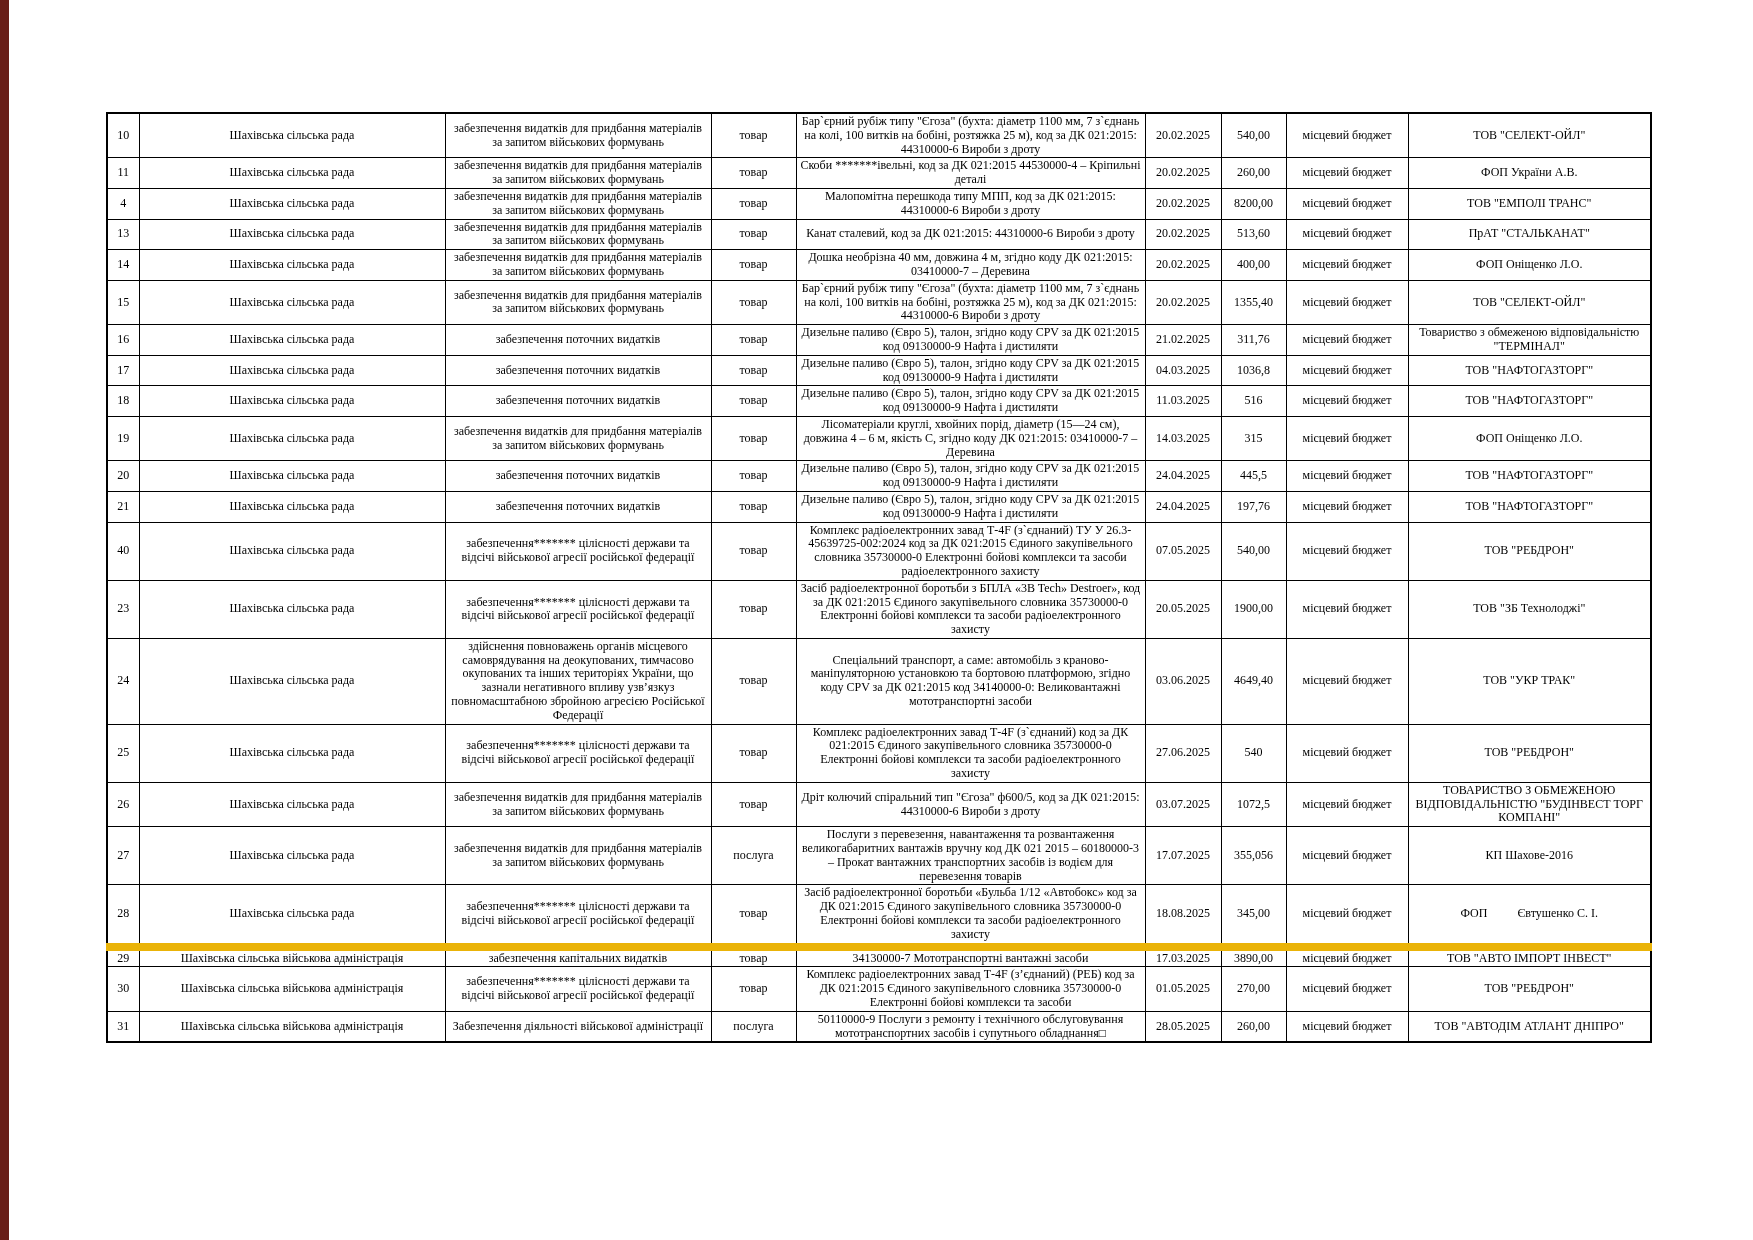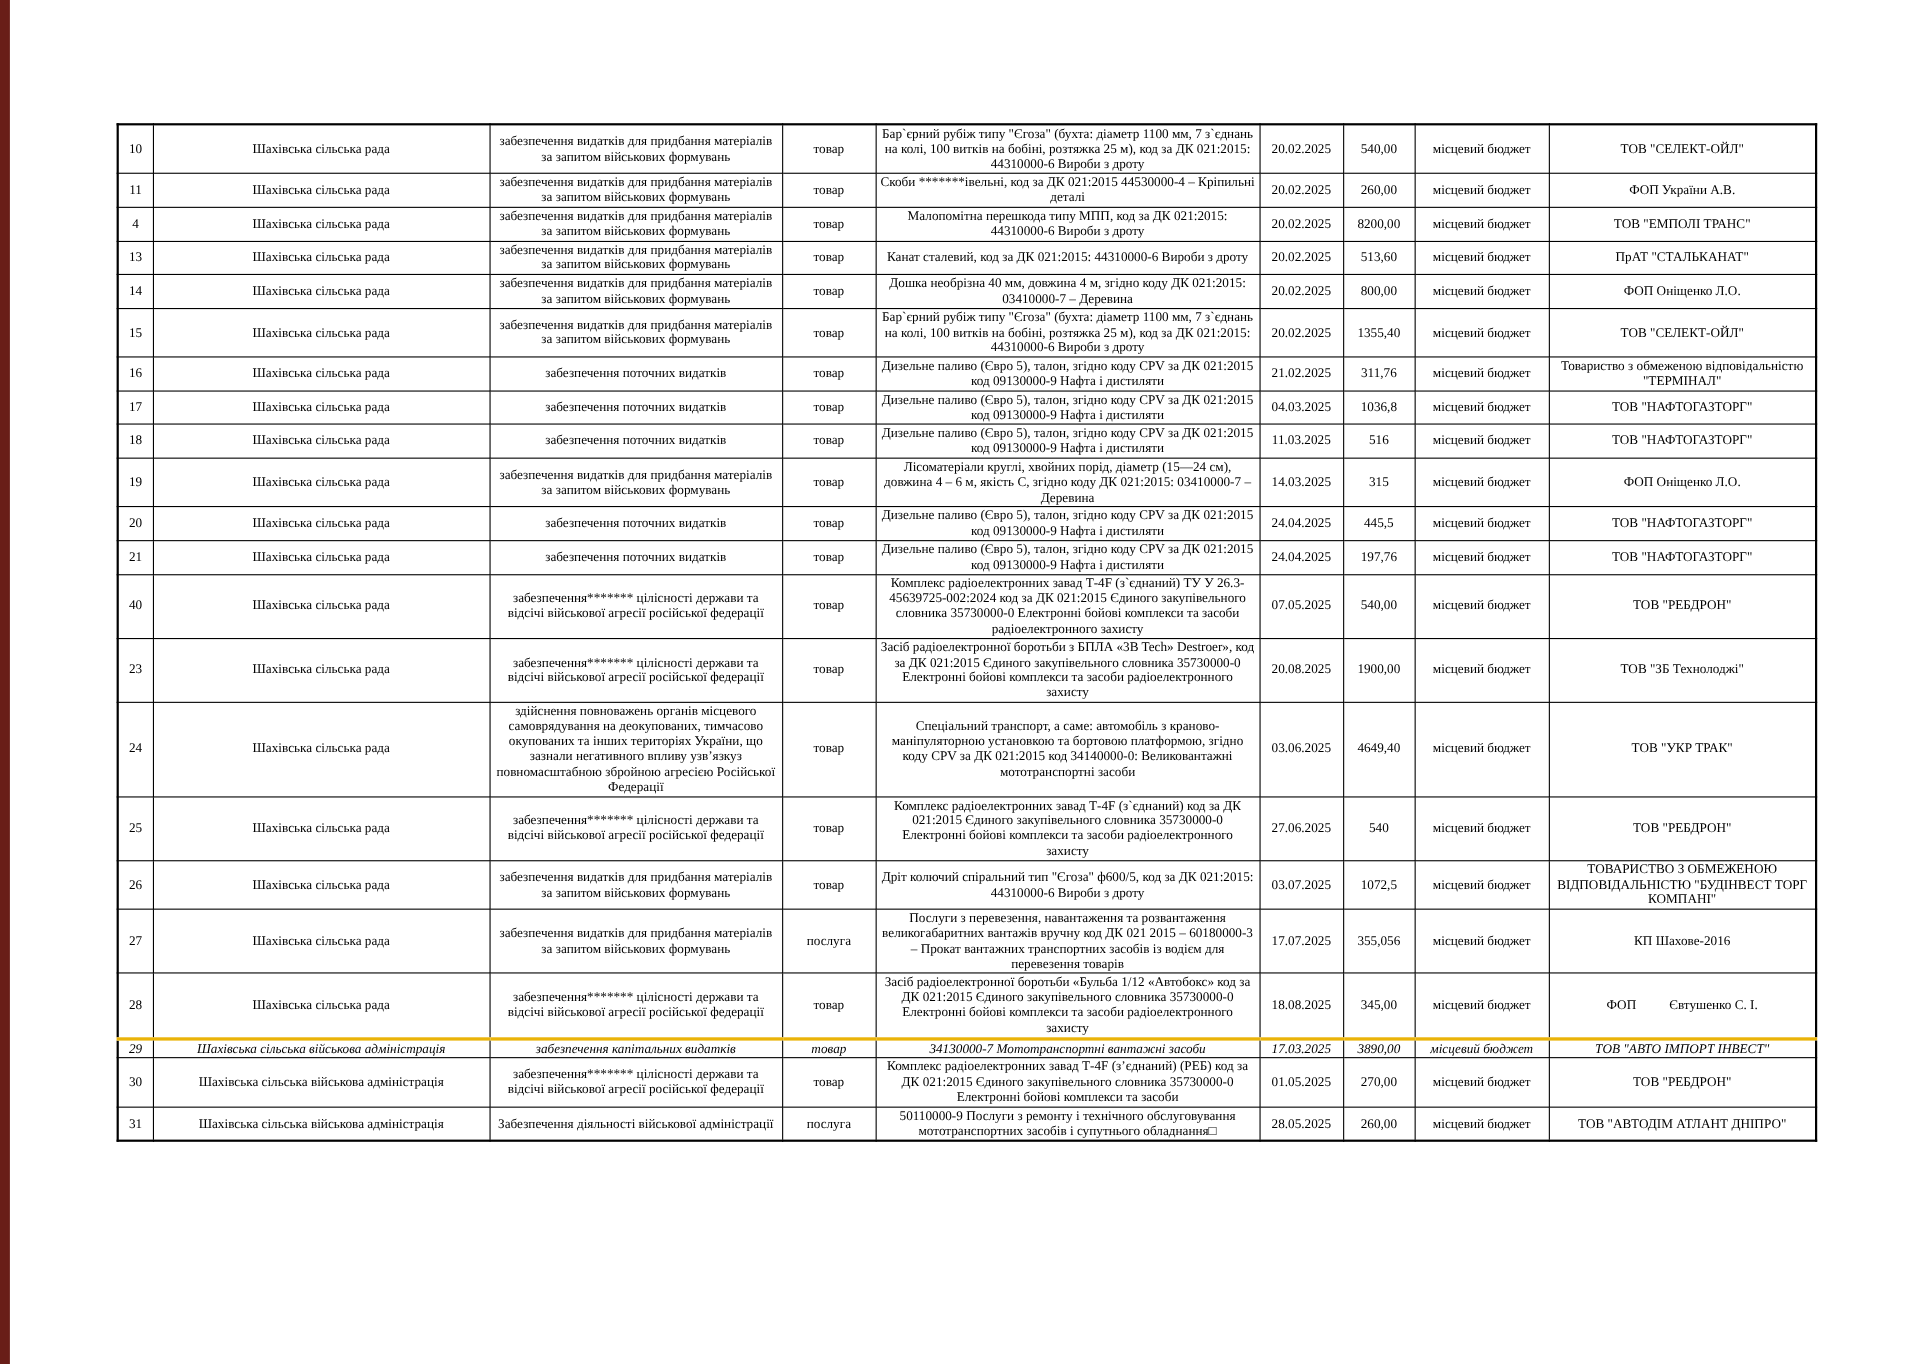--- a/index.html
+++ b/index.html
@@ -26,21 +26,21 @@
   table.report td {
     border: 1px solid #000;
     text-align: center;
     vertical-align: middle;
     font-size: 12px;
     line-height: 1.15;
     padding: 1px 3px;
     color: #000;
     word-wrap: break-word;
   }
-  tr.section-break td { border-top: 3px solid #eab308; font-style: italic; }
+  tr.section-break td { border-top: 8px solid #eab308; }
 </style>
 </head>
 <body style="background: rgb(255, 255, 255);">
 
 <div class="edge-strip" style="background: rgb(105, 30, 24);"></div>
 
 <table class="report">
   <colgroup>
       <col style="width: 32px;">
       <col style="width: 306px;">
@@ -97,21 +97,21 @@
         <td>місцевий бюджет</td>
         <td>ПрАТ "СТАЛЬКАНАТ"</td>
       </tr>
       <tr>
         <td>14</td>
         <td>Шахівська сільська рада</td>
         <td>забезпечення  видатків для придбання матеріалів за запитом військових формувань</td>
         <td>товар</td>
         <td>Дошка необрізна 40 мм, довжина 4 м, згідно коду ДК 021:2015: 03410000-7 – Деревина</td>
         <td>20.02.2025</td>
-        <td>800,00</td>
+        <td>400,00</td>
         <td>місцевий бюджет</td>
         <td>ФОП Оніщенко Л.О.</td>
       </tr>
       <tr>
         <td>15</td>
         <td>Шахівська сільська рада</td>
         <td>забезпечення  видатків для придбання матеріалів за запитом військових формувань</td>
         <td>товар</td>
         <td>Бар`єрний рубіж типу "Єгоза" (бухта: діаметр 1100 мм, 7 з`єднань на колі, 100 витків на бобіні, розтяжка 25 м), код за ДК 021:2015: 44310000-6 Вироби з дроту</td>
         <td>20.02.2025</td>
@@ -195,21 +195,21 @@
         <td>540,00</td>
         <td>місцевий бюджет</td>
         <td>ТОВ "РЕБДРОН"</td>
       </tr>
       <tr>
         <td>23</td>
         <td>Шахівська сільська рада</td>
         <td>забезпечення******* цілісності держави та відсічі військової агресії російської федерації</td>
         <td>товар</td>
         <td>Засіб радіоелектронної боротьби з БПЛА «3B Tech» Destroer», код за ДК 021:2015 Єдиного закупівельного словника 35730000-0 Електронні бойові комплекси та засоби радіоелектронного захисту</td>
-        <td>20.08.2025</td>
+        <td>20.05.2025</td>
         <td>1900,00</td>
         <td>місцевий бюджет</td>
         <td>ТОВ "ЗБ Технолоджі"</td>
       </tr>
       <tr>
         <td>24</td>
         <td>Шахівська сільська рада</td>
         <td>здійснення повноважень органів місцевого самоврядування    на деокупованих, тимчасово окупованих та інших територіях України, що зазнали негативного впливу узв’язкуз повномасштабною збройною агресією Російської Федерації</td>
         <td>товар</td>
         <td>Спеціальний транспорт, а саме: автомобіль з краново-маніпуляторною установкою та бортовою платформою, згідно коду CPV за ДК 021:2015 код 34140000-0: Великовантажні мототранспортні засоби</td>

